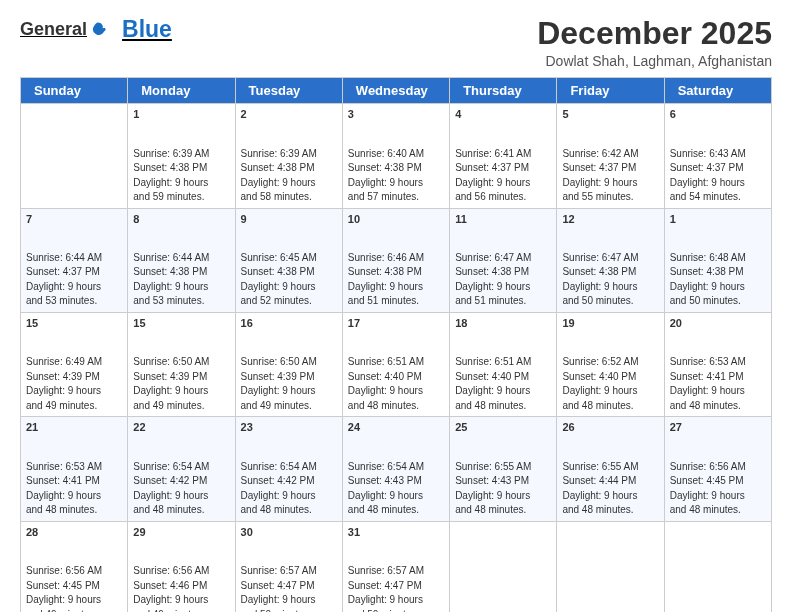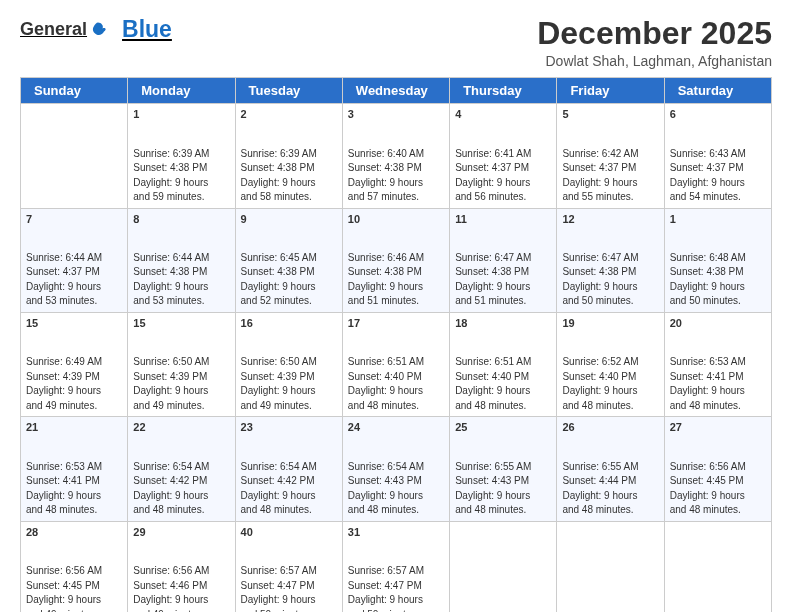--- a/index.html
+++ b/index.html
@@ -262,21 +262,21 @@
         <tr>
           <td>
             <span class="day-num">28</span>
             <div class="day-info">Sunrise: 6:56 AM<br>Sunset: 4:45 PM<br>Daylight: 9 hours<br>and 49 minutes.</div>
           </td>
           <td>
             <span class="day-num">29</span>
             <div class="day-info">Sunrise: 6:56 AM<br>Sunset: 4:46 PM<br>Daylight: 9 hours<br>and 49 minutes.</div>
           </td>
           <td>
-            <span class="day-num">40</span>
+            <span class="day-num">30</span>
             <div class="day-info">Sunrise: 6:57 AM<br>Sunset: 4:47 PM<br>Daylight: 9 hours<br>and 50 minutes.</div>
           </td>
           <td>
             <span class="day-num">31</span>
             <div class="day-info">Sunrise: 6:57 AM<br>Sunset: 4:47 PM<br>Daylight: 9 hours<br>and 50 minutes.</div>
           </td>
           <td class="empty"></td>
           <td class="empty"></td>
           <td class="empty"></td>
         </tr>

